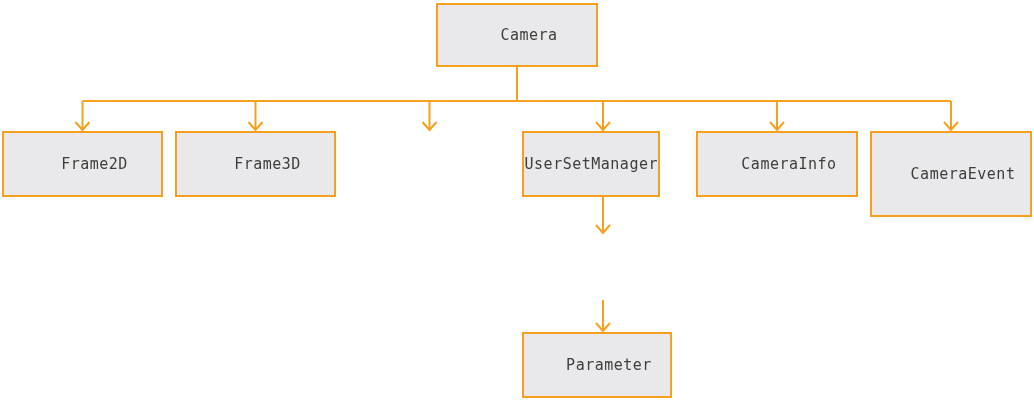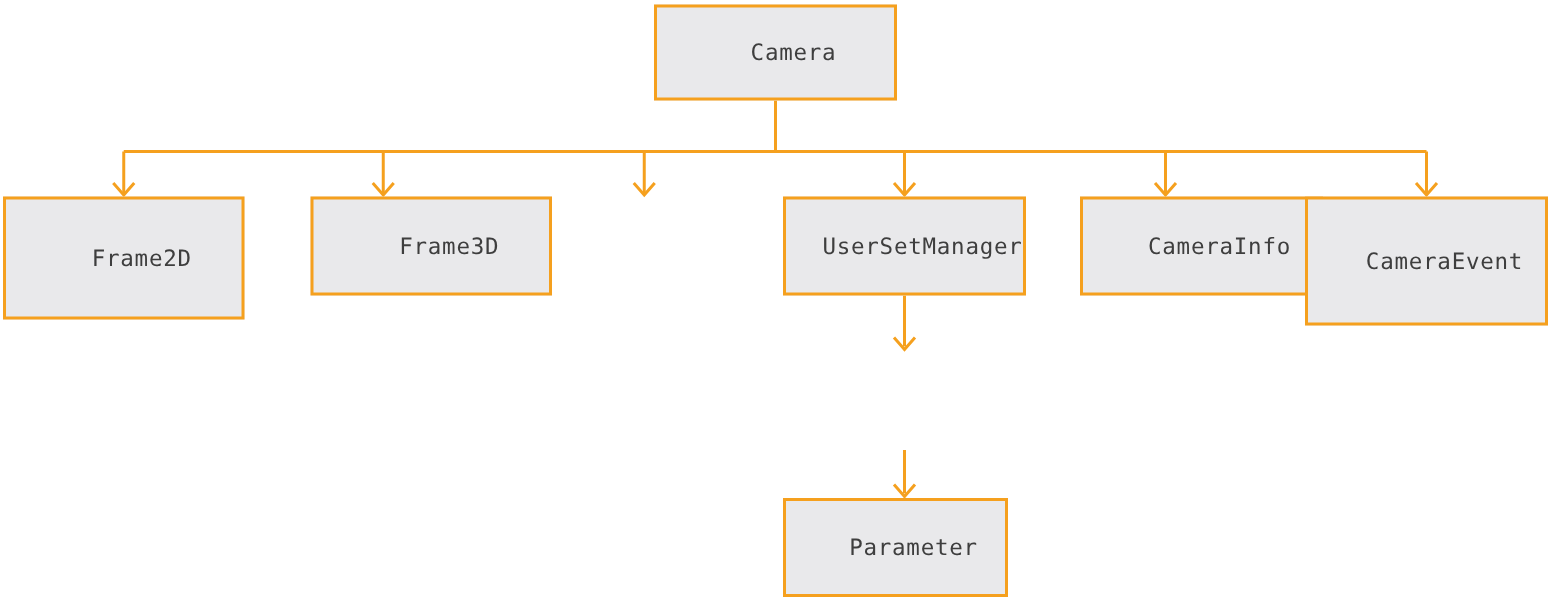--- a/index.html
+++ b/index.html
@@ -38,25 +38,25 @@
     align-items: center;
     justify-content: center;
     color: var(--text);
     font-size: 15px;
     letter-spacing: 0.5px;
     white-space: nowrap;
     padding-left: 24px;
   }
   
   .n-camera         { left: 436px; top:   3px; width: 162px; height: 64px; }
-  .n-frame2d        { left:   2px; top: 131px; width: 161px; height: 82px; }
-  .n-frame3d        { left: 175px; top: 131px; width: 161px; height: 66px; margin-left: 32px; }
+  .n-frame2d        { left:   2px; top: 131px; width: 161px; height: 66px; }
+  .n-frame3d        { left: 175px; top: 131px; width: 161px; height: 66px; }
   .n-frame2dand3d   { left: 349px; top: 131px; width: 161px; height: 66px; }
-  .n-usersetmanager { left: 522px; top: 131px; width: 162px; height: 66px; }
-  .n-camerainfo     { left: 696px; top: 131px; width: 162px; height: 66px; margin-left: 24px; }
+  .n-usersetmanager { left: 522px; top: 131px; width: 138px; height: 66px; justify-content: flex-end; }
+  .n-camerainfo     { left: 696px; top: 131px; width: 162px; height: 66px; }
   .n-cameraevent    { left: 870px; top: 131px; width: 162px; height: 86px; }
   .n-userset        { left: 522px; top: 234px; width: 162px; height: 66px; }
   .n-parameter      { left: 522px; top: 332px; width: 150px; height: 66px; }
 </style>
 </head>
 <body>
 
 <div class="canvas">
 
   <svg class="edges-layer" viewBox="0 0 1034 402">

